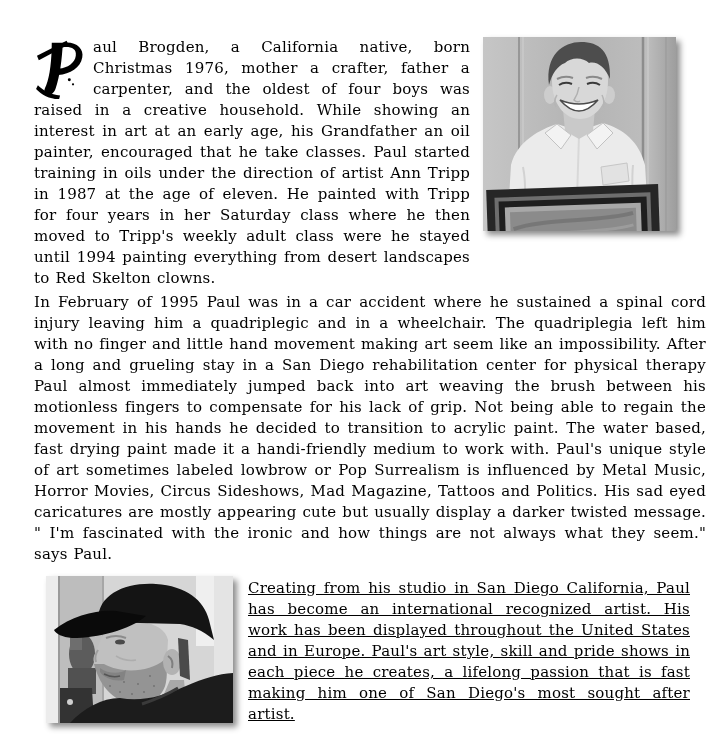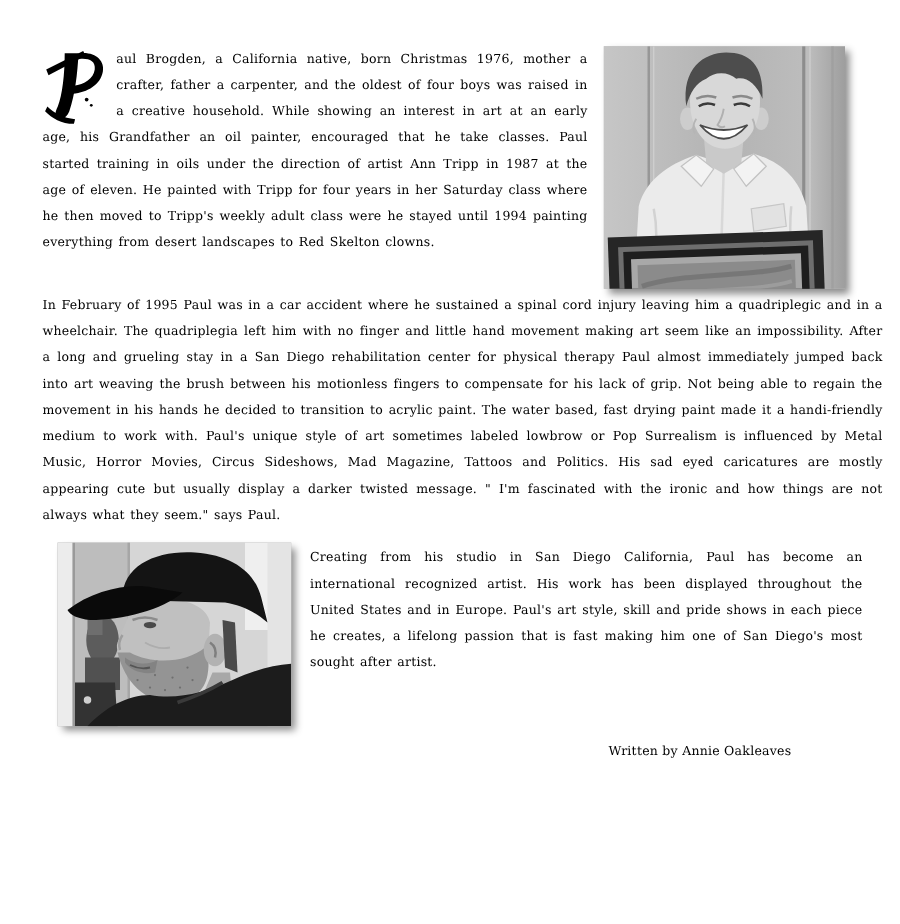--- a/index.html
+++ b/index.html
@@ -1,35 +1,35 @@
 <!DOCTYPE html>
 <html><head>
 <meta charset="utf-8">
 <style>
   html,body{margin:0;padding:0;background:#ffffff;}
   .page{
     position:relative;
     width:720px;height:739px;
     background:#ffffff;color:#000;
     font-family:"DejaVu Serif", serif;
-    font-size:10px;letter-spacing:0.2px;
+    font-size:15px;letter-spacing:0.2px;
     overflow:hidden;box-sizing:border-box;
     padding-top:37px;
   }
   .para{text-align:justify;line-height:21px;word-spacing:1px;margin:0;}
   .row1{display:flex;margin:0 14px 0 34px;}
   .para1{width:436px;}
   .photo-boy-wrap{flex-shrink:0;margin-left:13px;}
   .photo{display:block;box-shadow:4px 4px 6px rgba(0,0,0,0.45);background:#bbb;}
   .photo-boy{width:193px;height:194px;}
   .row2{margin:3px 14px 0 34px;}
   .row3{display:flex;margin:11px 30px 0 46px;}
   .photo-man-wrap{flex-shrink:0;}
   .photo-man{width:187px;height:147px;}
-  .para3{flex:1;margin-left:15px;margin-top:2px;}
+  .para3{flex:1;margin-left:15px;margin-top:2px;text-decoration:underline;}
   .byline{width:300px;margin:10px 10px 0 auto;text-align:center;line-height:21px;}
   .dropcap{float:left;width:54px;height:61px;margin:2px 5px 0 0;}
   .dropcap svg{display:block;width:54px;height:61px;}
 </style>
 </head>
 <body>
 
 <div class="page">
 
   <div class="row1">

